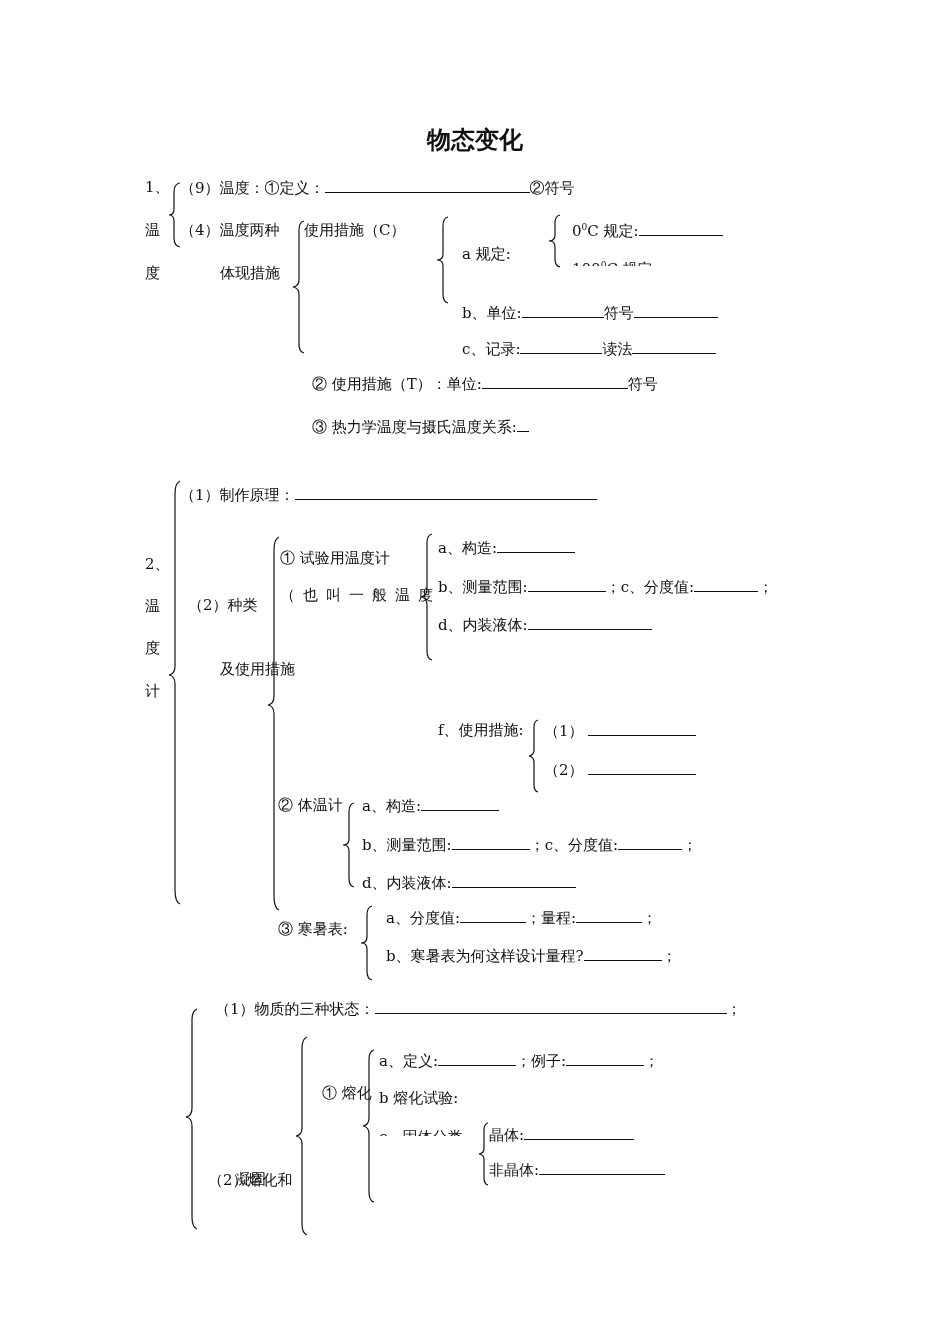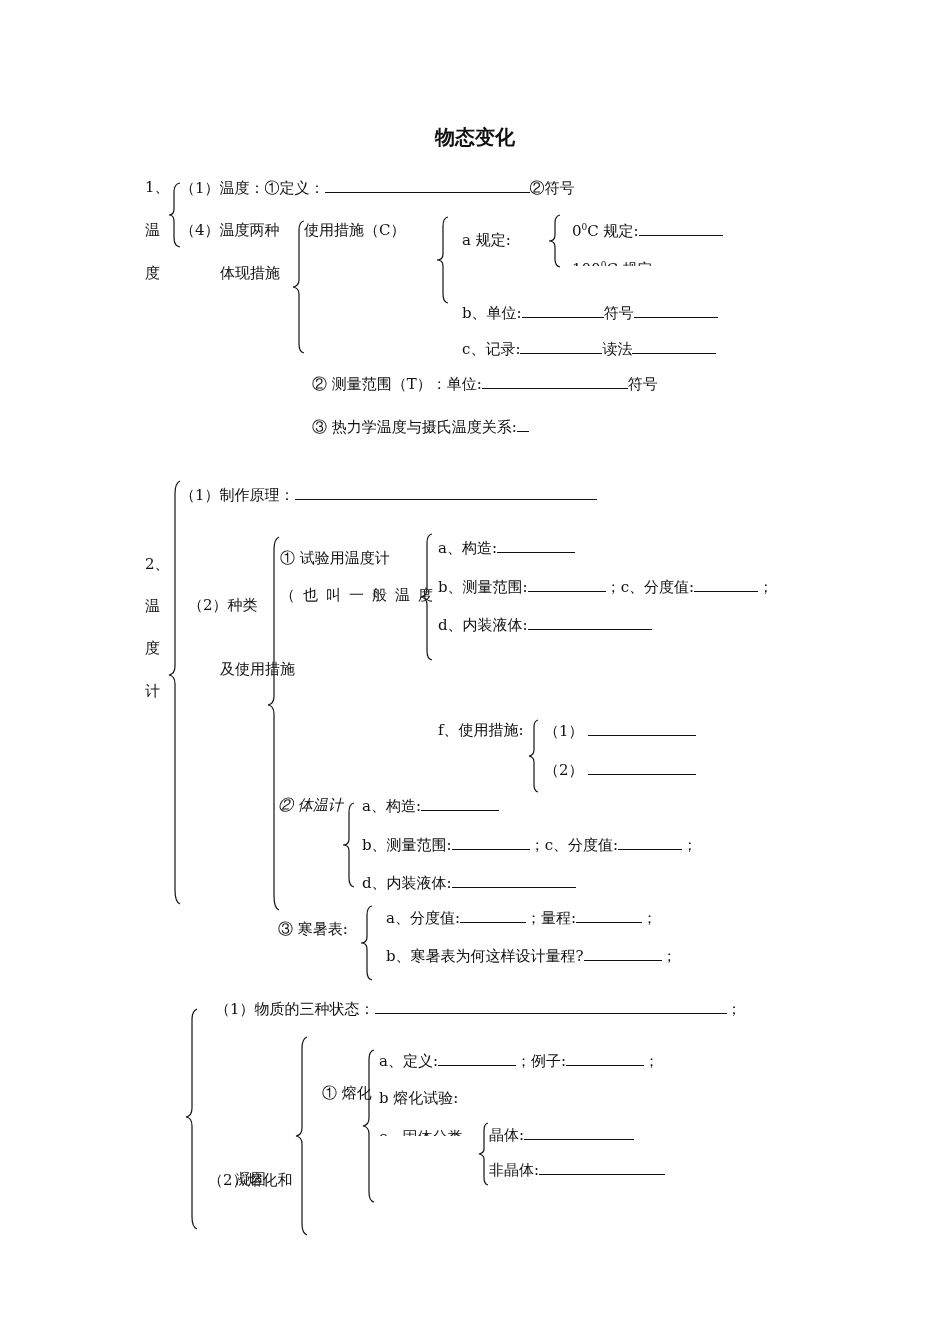--- a/index.html
+++ b/index.html
@@ -1,20 +1,20 @@
 <!DOCTYPE html>
 <html><head>
 <meta charset="utf-8">
 <style>
   html, body { margin: 0; padding: 0; background: #ffffff; }
   body { width: 950px; height: 1344px; position: relative; overflow: hidden;
          font-family: "DejaVu Serif", "Liberation Serif", serif; color: #111; }
   .t { position: absolute; font-size: 15px; line-height: 18px; white-space: nowrap; }
   .title { position: absolute; left: 0; width: 950px; top: 124px; text-align: center;
-           font-size: 20px; font-weight: bold; font-family: "DejaVu Sans", "Liberation Sans", sans-serif; }
+           font-size: 24px; font-weight: bold; font-family: "DejaVu Sans", "Liberation Sans", sans-serif; }
   .blank { display: inline-block; border-bottom: 1px solid #111; height: 14px; vertical-align: baseline; }
   .brace { position: absolute; }
   .brace path { fill: none; stroke: #111; stroke-width: 1.2; }
   .clip { overflow: hidden; position: absolute; }
   .spaced { letter-spacing: 8px; }
   sup { font-size: 9px; vertical-align: 6px; }
 </style>
 </head>
 <body>
 
@@ -22,37 +22,37 @@
 
 <div class="t" style="left:145px;top:178px;">1、</div>
 <div class="t" style="left:145px;top:221px;">温</div>
 <div class="t" style="left:145px;top:264px;">度</div>
 
 <svg class="brace" style="left:168px;top:182px;" width="14" height="66">
     <path d="M12,1 Q6,2 6,10 L6,27 Q6,33 1,33 Q6,33 6,39 L6,56 Q6,64 12,65"></path>
   </svg>
 
 <div class="t" style="left:180px;top:178px;">
-  <span>（1）温度：①定义：</span><span class="blank" style="width:205px;"></span><span>②符号</span>
+  <span>（9）温度：①定义：</span><span class="blank" style="width:205px;"></span><span>②符号</span>
 </div>
 
 <div class="t" style="left:180px;top:221px;">（4）温度两种</div>
 <div class="t" style="left:220px;top:264px;">体现措施</div>
 
 <svg class="brace" style="left:292px;top:220px;" width="14" height="134">
     <path d="M12,1 Q7,2 7,10 L7,60 Q7,66 1,67 Q7,68 7,74 L7,124 Q7,132 12,133"></path>
   </svg>
 
 <div class="t" style="left:304px;top:221px;">使用措施（C）</div>
 
 <svg class="brace" style="left:436px;top:216px;" width="14" height="88">
     <path d="M12,1 Q7,2 7,10 L7,38 Q7,44 1,44 Q7,44 7,50 L7,78 Q7,86 12,87"></path>
   </svg>
 
-<div class="t" style="left:462px;top:231px;">a 规定:</div>
+<div class="t" style="left:462px;top:245px;">a 规定:</div>
 
 <svg class="brace" style="left:548px;top:214px;" width="14" height="54">
     <path d="M12,1 Q7,2 7,9 L7,21 Q7,27 1,27 Q7,27 7,33 L7,45 Q7,52 12,53"></path>
   </svg>
 
 <div class="t" style="left:572px;top:218px;">
   <span>0</span><sup>0</sup><span>C 规定:</span><span class="blank" style="width:84px;"></span>
 </div>
 
 <div class="clip" style="left:570px;top:256px;width:140px;height:10px;">
@@ -63,21 +63,21 @@
 
 <div class="t" style="left:462px;top:303px;">
   <span>b、单位:</span><span class="blank" style="width:82px;"></span><span>符号</span><span class="blank" style="width:84px;"></span>
 </div>
 
 <div class="t" style="left:462px;top:328px;margin-top:11px;">
   <span>c、记录:</span><span class="blank" style="width:82px;"></span><span>读法</span><span class="blank" style="width:84px;"></span>
 </div>
 
 <div class="t" style="left:312px;top:374px;">
-  <span>② 测量范围（T）：单位:</span><span class="blank" style="width:146px;"></span><span>符号</span>
+  <span>② 使用措施（T）：单位:</span><span class="blank" style="width:146px;"></span><span>符号</span>
 </div>
 
 <div class="t" style="left:312px;top:417px;">
   <span>③ 热力学温度与摄氏温度关系:</span><span class="blank" style="width:12px;"></span>
 </div>
 
 <div class="t" style="left:145px;top:555px;">2、</div>
 <div class="t" style="left:145px;top:597px;">温</div>
 <div class="t" style="left:145px;top:639px;">度</div>
 <div class="t" style="left:145px;top:682px;">计</div>
@@ -122,21 +122,21 @@
     <path d="M10,1 Q6,2 6,8 L6,31 Q6,36 1,37 Q6,38 6,43 L6,66 Q6,72 10,73"></path>
   </svg>
 
 <div class="t" style="left:544px;top:721px;">
   <span>（1）</span><span class="blank" style="width:108px;margin-left:4px;"></span>
 </div>
 <div class="t" style="left:544px;top:760px;">
   <span>（2）</span><span class="blank" style="width:108px;margin-left:4px;"></span>
 </div>
 
-<div class="t" style="left:278px;top:796px;font-style:italic;">② 体温计</div>
+<div class="t" style="left:278px;top:796px;">② 体温计</div>
 
 <svg class="brace" style="left:342px;top:802px;" width="14" height="86">
     <path d="M12,1 Q7,2 7,10 L7,37 Q7,43 1,43 Q7,43 7,49 L7,76 Q7,84 12,85"></path>
   </svg>
 
 <div class="t" style="left:362px;top:796px;">
   <span>a、构造:</span><span class="blank" style="width:78px;"></span>
 </div>
 
 <div class="t" style="left:362px;top:835px;">

